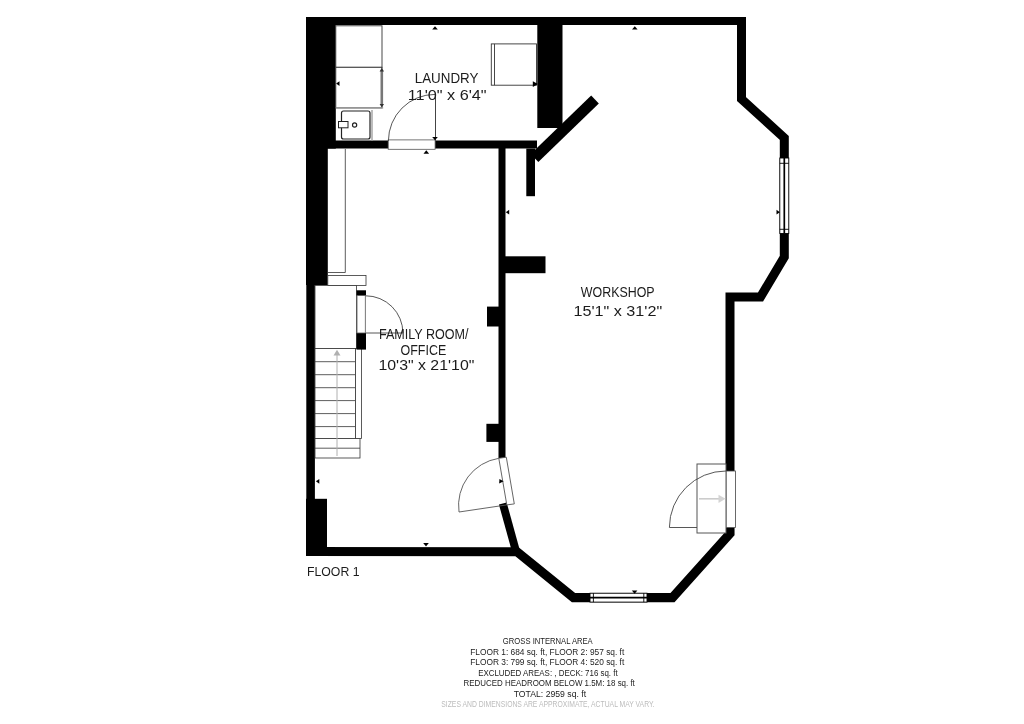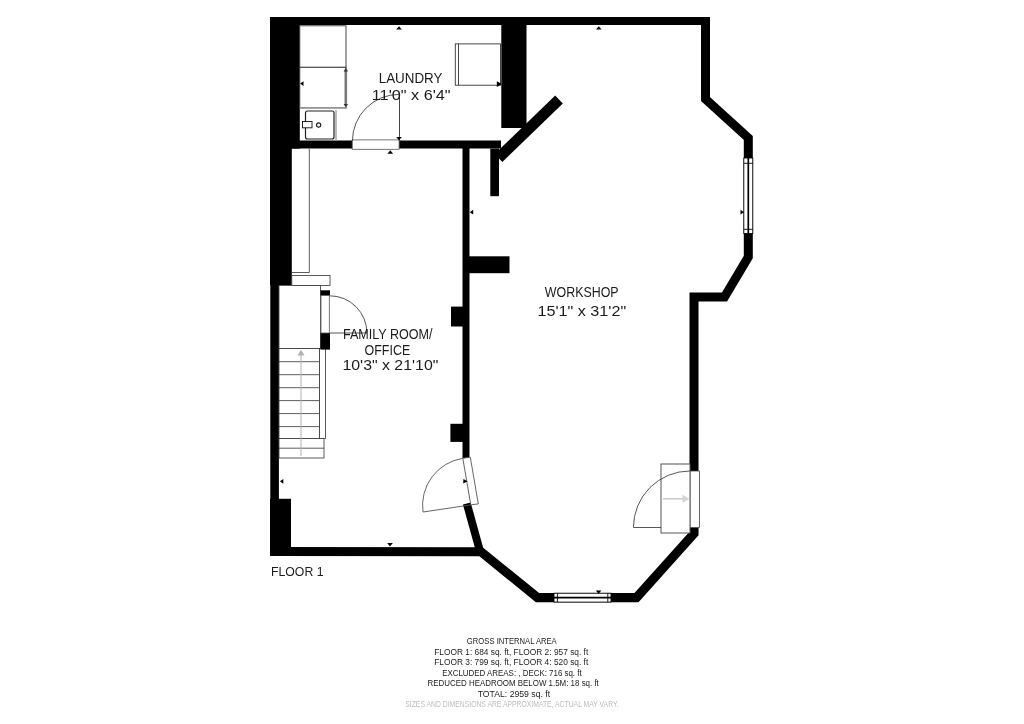--- a/index.html
+++ b/index.html
@@ -1,16 +1,16 @@
 <!DOCTYPE html>
 <html><head>
 <meta charset="utf-8">
 <style>
   html,body{margin:0;padding:0;background:#ffffff;}
-  .page{width:868px;height:724px;position:relative;font-family:"Liberation Sans",sans-serif;}
+  .page{width:868px;height:724px;position:relative;font-family:"Liberation Sans",sans-serif;margin-left:36px;}
   svg{position:absolute;left:0;top:0;}
   text{fill:#1c1c1c;}
 </style>
 </head>
 <body>
 <div class="page">
 <svg width="1024" height="724" viewBox="0 0 1024 724">
   <rect x="0" y="0" width="1024" height="724" fill="#ffffff"></rect>
 
   <g stroke="#000000" fill="none" stroke-linecap="butt">

